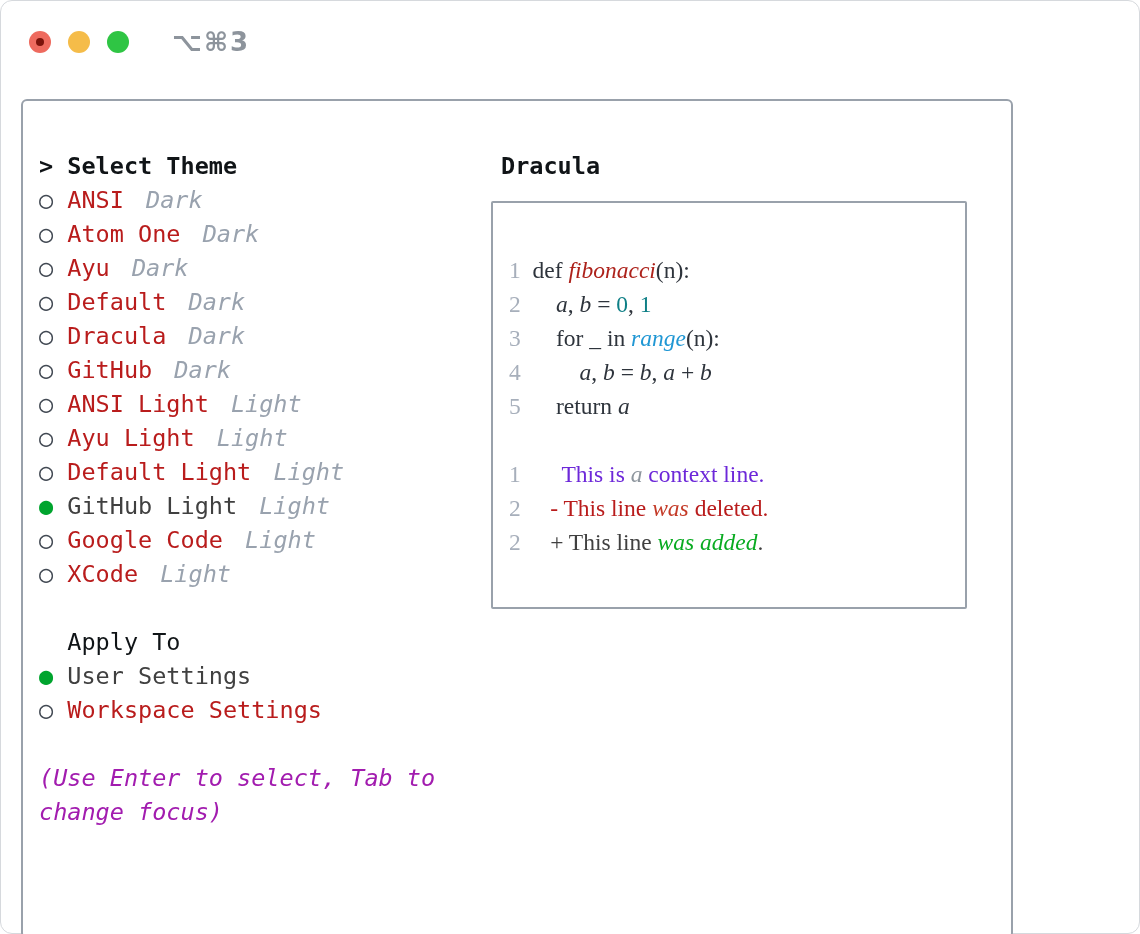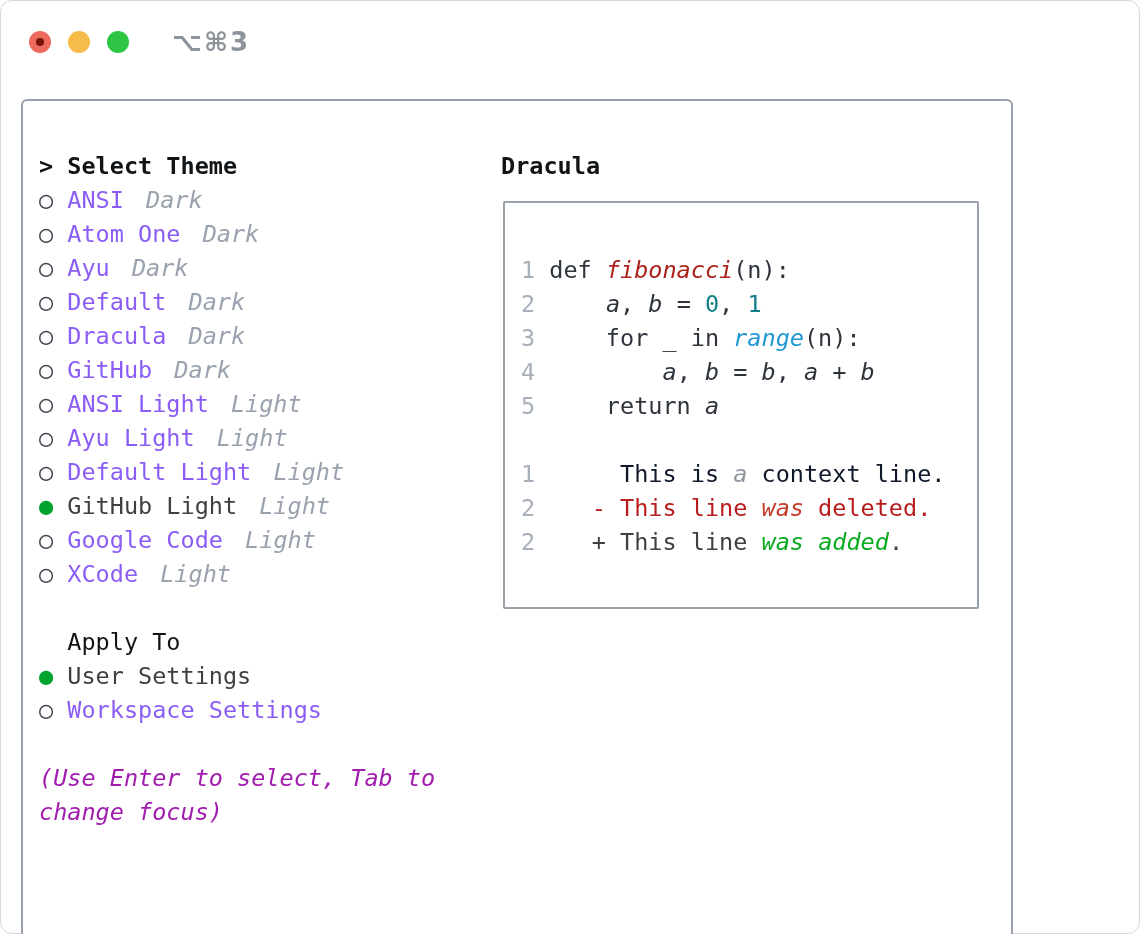--- a/index.html
+++ b/index.html
@@ -53,52 +53,53 @@
   .leftcol {
     position: absolute; left: 16px; top: 48px;
     font-size: 23.5px; line-height: 34px;
     white-space: pre; color: #333a44;
   }
   .row { height: 34px; }
   .hdr { font-weight: bold; color: #101417; }
   .caret { font-weight: bold; color: #101417; }
   .bullet { color: #434a54; }
   .bullet.sel { color: #00a42e; }
-  .tname { color: #8b5cf6; }
+  .tname { color: #b91c1c; }
   .tname.sel { color: #404040; }
   .variant { color: #99a2ae; font-style: italic; margin-left: 8px; }
   .subhdr { color: #101417; }
   .hint { color: #a21caf; font-style: italic; }
   
   .preview-title {
     position: absolute; left: 478px; top: 48px;
     font-size: 23.5px; line-height: 34px;
     font-weight: bold; color: #101417;
   }
   .preview-box {
-    position: absolute; left: 480px; top: 100px;
+    position: absolute; left: 468px; top: 100px;
     width: 476px; height: 408px;
     border: 2px solid #99a1ab;
     border-radius: 2px;
     box-sizing: border-box;
     background: #ffffff;
+    font-family: Liberation Serif, serif;
   }
   .codeblock {
     position: absolute; left: 16px; top: 50px;
     font-size: 23.5px; line-height: 34px;
     white-space: pre;
   }
   .cl { height: 34px; }
   .ln { display: inline-block; width: 2ch; color: #a7afbb; }
   .s-plain  { color: #2e343c; }
   .s-func   { color: #ad221b; font-style: italic; }
   .s-var    { color: #2e343c; font-style: italic; }
   .s-numlit { color: #0e7f86; }
   .s-call   { color: #2097d4; font-style: italic; }
-  .s-ctx    { color: #0f172a; }
+  .s-ctx    { color: #6d28d9; }
   .s-ctxi   { color: #8e969e; font-style: italic; }
   .s-del    { color: #b91c1c; }
   .s-deli   { color: #c43b28; font-style: italic; }
   .s-add    { color: #404040; }
   .s-addi   { color: #09ab21; font-style: italic; }
 </style>
 </head>
 <body>
 
 <div class="window">

